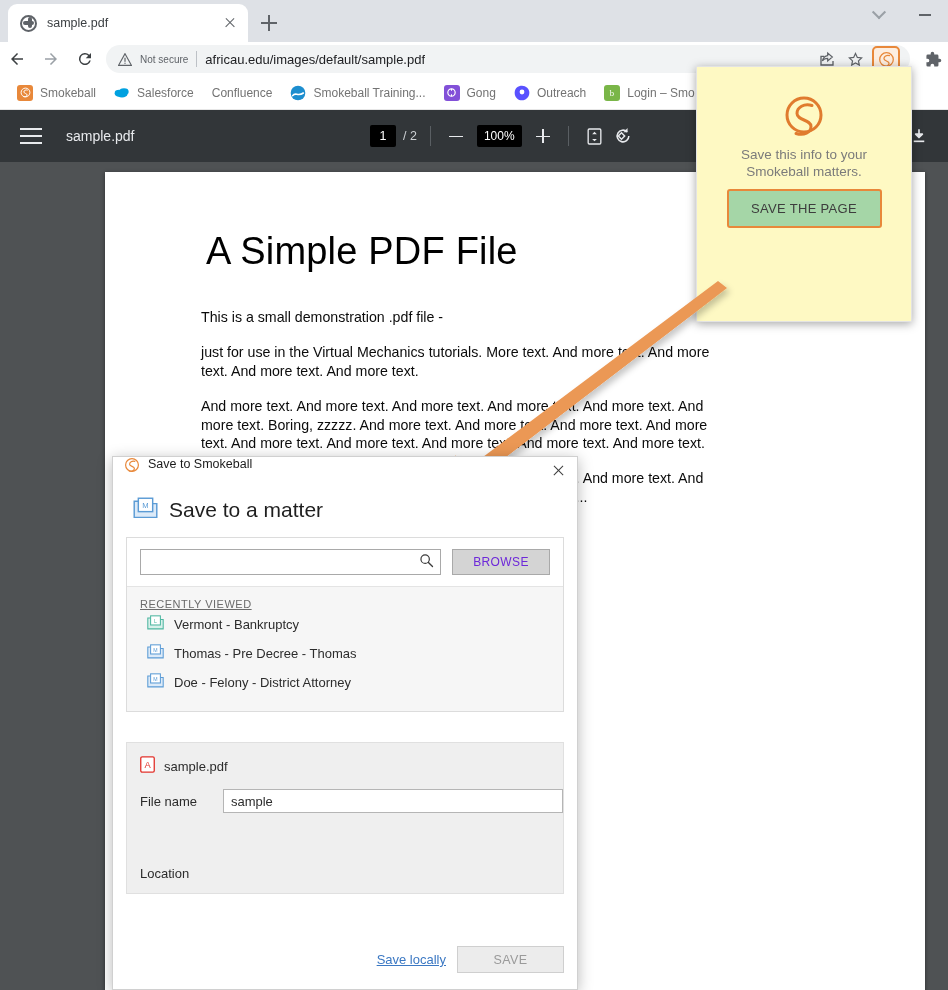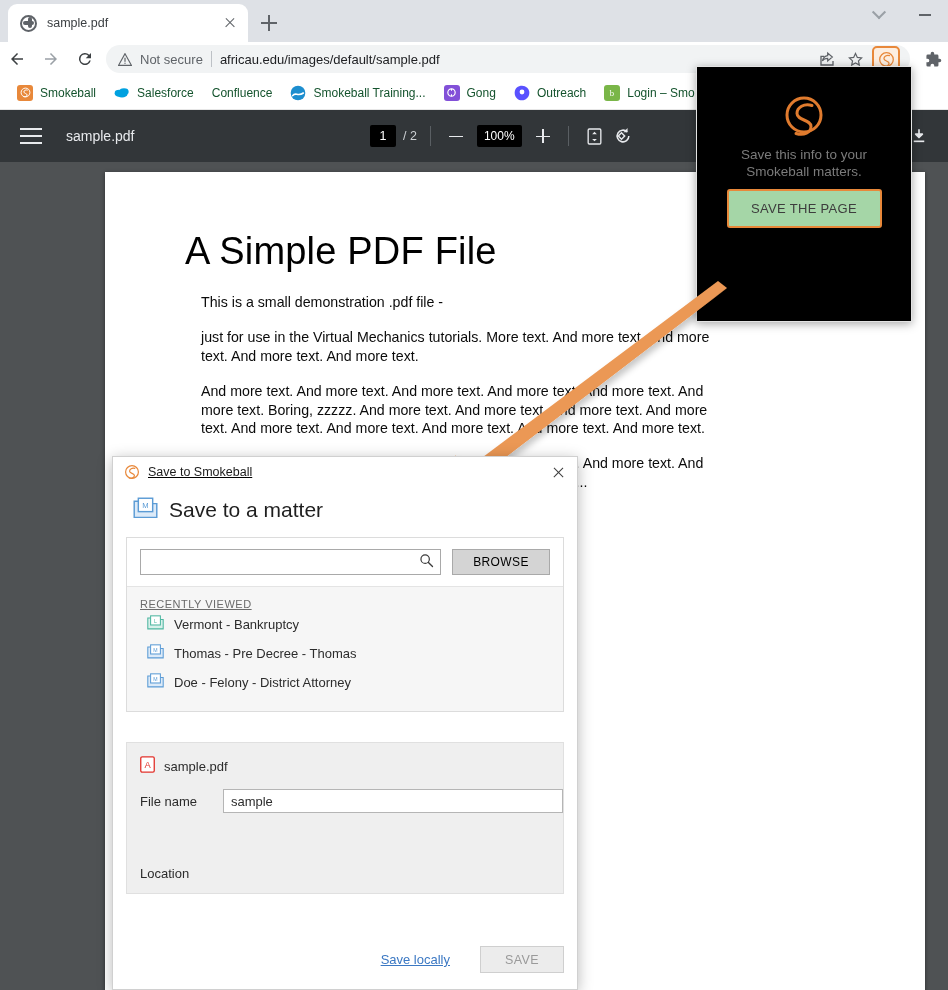--- a/index.html
+++ b/index.html
@@ -65,38 +65,38 @@
     display: flex; align-items: center;
   }
   .nav-btn { width: 34px; height: 34px; display: flex; align-items: center; justify-content: center; flex: none; }
   .nav-btn svg { display: block; }
   .omnibox {
     flex: 1; height: 28px; margin: 0 8px 0 4px; background: #f1f3f4; border-radius: 14px;
     display: flex; align-items: center; padding: 0 8px 0 12px; gap: 8px;
   }
   .warn-tri { width: 14px; height: 13px; position: relative; flex: none; }
   .warn-tri svg { display:block; }
-  .notsecure { font-size: 13px; color: #5f6368; white-space: nowrap; }
+  .notsecure { font-size: 10px; color: #5f6368; white-space: nowrap; }
   .omni-div { width: 1px; height: 16px; background: #bdc1c6; }
   .omni-url { font-size: 13px; color: #202124; white-space: nowrap; overflow: hidden; }
   .omni-right { margin-left: auto; display: flex; align-items: center; gap: 2px; padding-right: 2px; }
   .icon-btn { width: 26px; height: 26px; display: flex; align-items: center; justify-content: center; flex:none; }
   .ext-btn {
     width: 28px; height: 26px; display:flex; align-items:center; justify-content:center;
     border: 2px solid #e8883a; border-radius: 5px; background: #fdeee0; flex:none; margin-left:2px;
   }
   .puzzle-btn { width: 30px; height: 34px; display:flex; align-items:center; justify-content:center; flex:none; }
 
   .bookmarks-bar {
     position: absolute; left: 0; top: 76px; width: 948px; height: 34px;
     background: #ffffff; display: flex; align-items: center; padding-left: 8px; gap: 0;
     border-bottom: 1px solid #e6e6e6;
   }
   .bm { display: flex; align-items: center; gap: 7px; padding: 0 9px; height: 26px; white-space: nowrap; }
-  .bm-label { font-size: 12px; color: #14532d; }
+  .bm-label { font-size: 12px; color: #737373; }
   .bm-ico { width: 16px; height: 16px; border-radius: 3px; flex: none; display:flex; align-items:center; justify-content:center; font-size:10px; color:#fff; }
 
   
   .pdf-toolbar {
     position: absolute; left: 0; top: 110px; width: 948px; height: 52px;
     background: #323639; display: flex; align-items: center;
   }
   .hamburger { width: 22px; height: 16px; margin-left: 20px; position: relative; flex:none; }
   .hamburger i { position: absolute; left:0; width: 22px; height: 2px; background: #e8eaed; display:block; }
   .hamburger i:nth-child(1){ top:0; } .hamburger i:nth-child(2){ top:7px; } .hamburger i:nth-child(3){ top:14px; }
@@ -117,51 +117,51 @@
 
   .pdf-viewport {
     position: absolute; left: 0; top: 162px; width: 948px; height: 828px;
     background: #4f5254; overflow: hidden;
   }
   .pdf-page {
     position: absolute; left: 105px; top: 10px; width: 820px; height: 1080px;
     background: #ffffff; box-shadow: 0 1px 4px rgba(0,0,0,.45);
   }
   .pdf-h1 {
-    position: absolute; left: 80px; top: 58px;
+    position: absolute; left: 101px; top: 58px;
     font-family: "Liberation Sans", sans-serif; font-size: 38px; color: #000; letter-spacing: .2px;
   }
-  .pdf-body { position: absolute; left: 96px; top: 121px; width: 530px; font-size: 14.2px; line-height: 1.33; color:#0b0b0b; }
+  .pdf-body { position: absolute; left: 96px; top: 136px; width: 530px; font-size: 14.2px; line-height: 1.33; color:#0b0b0b; }
   .pdf-body p { margin: 0 0 16px 0; }
 
   
   .ext-popup {
     position: absolute; left: 696px; top: 66px; width: 216px; height: 256px;
-    background: #000000; box-shadow: 0 2px 9px rgba(0,0,0,.35); border: 1px solid #e3e3e3;
+    background: #fef9c3; box-shadow: 0 2px 9px rgba(0,0,0,.35); border: 1px solid #e3e3e3;
     display: flex; flex-direction: column; align-items: center; padding-top: 26px;
   }
   .ext-logo { width: 44px; height: 44px; }
   .ext-msg { margin-top: 10px; text-align: center; font-size: 13.5px; color: #7b7b7b; line-height: 1.25; width: 180px; }
   .ext-cta {
     width: 155px; height: 39px; margin-top: 14px; background: #a5d6a7; border: none; border-radius: 3px;
     color: #3d3d3d; font-size: 13px; letter-spacing: .3px; font-family: "Liberation Sans", sans-serif;
     display: flex; align-items: center; justify-content: center;
   }
   .ext-cta.focused { border: 2px solid #e8883a; margin-top: 8px; }
 
   
   .arrow-layer { position:absolute; left:0; top:0; width:948px; height:990px; pointer-events:none; }
 
   
   .sb-dialog {
     position: absolute; left: 112px; top: 456px; width: 466px; height: 534px;
     background: #ffffff; border: 1px solid #d0d0d0; box-shadow: 0 3px 14px rgba(0,0,0,.28);
     display: flex; flex-direction: column;
   }
-  .sb-titlebar { height: 30px; display: flex; align-items: center; padding: 0 4px 0 11px; flex: none; text-decoration: underline; }
+  .sb-titlebar { height: 30px; display: flex; padding: 0 4px 0 11px; flex: none; }
   .sb-title-ico { width: 16px; height: 16px; flex: none; }
   .sb-title-text { font-size: 12.5px; color: #1b1b1b; margin-left: 8px; }
   .sb-close { margin-left: auto; width: 30px; height: 26px; position: relative; }
   .sb-close::before, .sb-close::after {
     content:""; position:absolute; left:9px; top:12.5px; width:13px; height:1.2px; background:#3c3c3c;
   }
   .sb-close::before { transform: rotate(45deg); } .sb-close::after { transform: rotate(-45deg); }
 
   .sb-heading { display:flex; align-items:center; gap: 11px; padding: 10px 0 14px 20px; flex:none; }
   .sb-heading-text { font-size: 21px; color: #1f1f1f; }
@@ -170,44 +170,44 @@
     margin: 0 13px; border: 1px solid #dcdcdc; background: #fafafa; flex: none;
   }
   .sb-search-row { display: flex; align-items: center; gap: 11px; padding: 11px 13px; background:#ffffff; }
   .sb-search-wrap {
     flex: 1; height: 26px; border: 1px solid #a9a9a9; background: #fff; display: flex; align-items: center;
     padding: 0 6px 0 8px;
   }
   .sb-search-input { flex: 1; border: none; outline: none; font-size: 12.5px; font-family: "Liberation Sans", sans-serif; background: transparent; }
   .sb-browse {
     width: 98px; height: 26px; background: #d4d4d4; border: 1px solid #a9a9a9;
-    font-size: 12px; color: #000000; letter-spacing: .4px; font-family:"Liberation Sans", sans-serif;
+    font-size: 12px; color: #6d28d9; letter-spacing: .4px; font-family:"Liberation Sans", sans-serif;
   }
   .sb-recent { background: #f6f6f6; border-top: 1px solid #e4e4e4; padding: 11px 0 14px 0; }
   .sb-recent-label { font-size: 11px; color: #6b6b6b; letter-spacing: .5px; padding-left: 13px; text-decoration: underline; }
   .sb-matter { display: flex; align-items: center; gap: 10px; padding: 5px 0 5px 20px; }
   .sb-matter-text { font-size: 13px; color: #2c2c2c; }
 
   .sb-file-panel {
     margin: 30px 13px 0 13px; background: #efefef; border: 1px solid #e0e0e0; height: 152px; flex: none; position:relative;
   }
   .sb-file-row { display: flex; align-items: center; gap: 9px; padding: 13px 0 0 13px; }
   .sb-file-name { font-size: 13px; color: #2c2c2c; }
   .sb-field-row { display: flex; align-items: center; gap: 12px; padding: 12px 0 0 13px; }
   .sb-field-label { font-size: 13px; color: #2c2c2c; width: 72px; }
   .sb-field-input {
     width: 345px; height: 24px; border: 1px solid #b5b5b5; background: #fff; padding: 0 7px;
     font-size: 13px; font-family: "Liberation Sans", sans-serif; color: #2c2c2c; outline: none;
   }
   .sb-location { position:absolute; left: 13px; bottom: 12px; font-size: 13px; color: #2c2c2c; }
 
-  .sb-footer { margin-top: auto; display: flex; align-items: center; justify-content: flex-end; gap: 30px; padding: 0 13px 16px 0; }
+  .sb-footer { margin-top: auto; display: flex; align-items: center; justify-content: flex-end; gap: 11px; padding: 0 13px 16px 0; }
   .sb-savelocal { font-size: 13px; color: #3b78c3; }
   .sb-save {
-    width: 84px; height: 27px; background: #ececec; border: 1px solid #cfcfcf; color: #9a9a9a;
+    width: 107px; height: 27px; background: #ececec; border: 1px solid #cfcfcf; color: #9a9a9a;
     font-size: 12.5px; letter-spacing: .4px; font-family: "Liberation Sans", sans-serif;
   }
 </style>
 </head>
 <body>
 
 <div id="root">
 
   <div class="chrome-tabstrip">
     <div class="tab">

